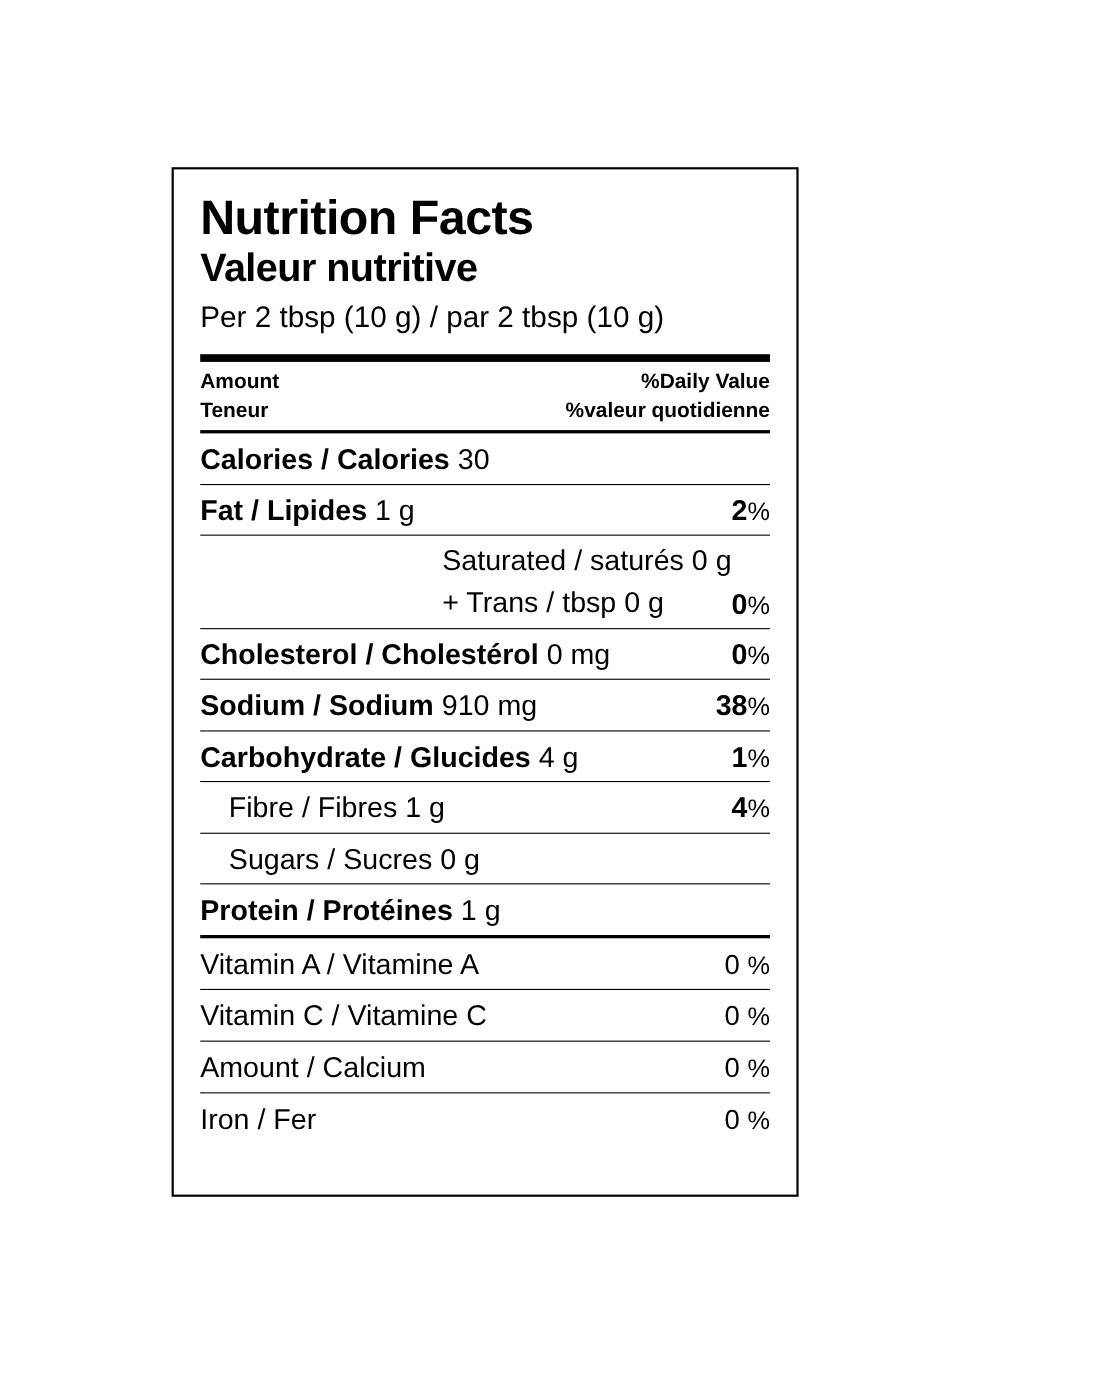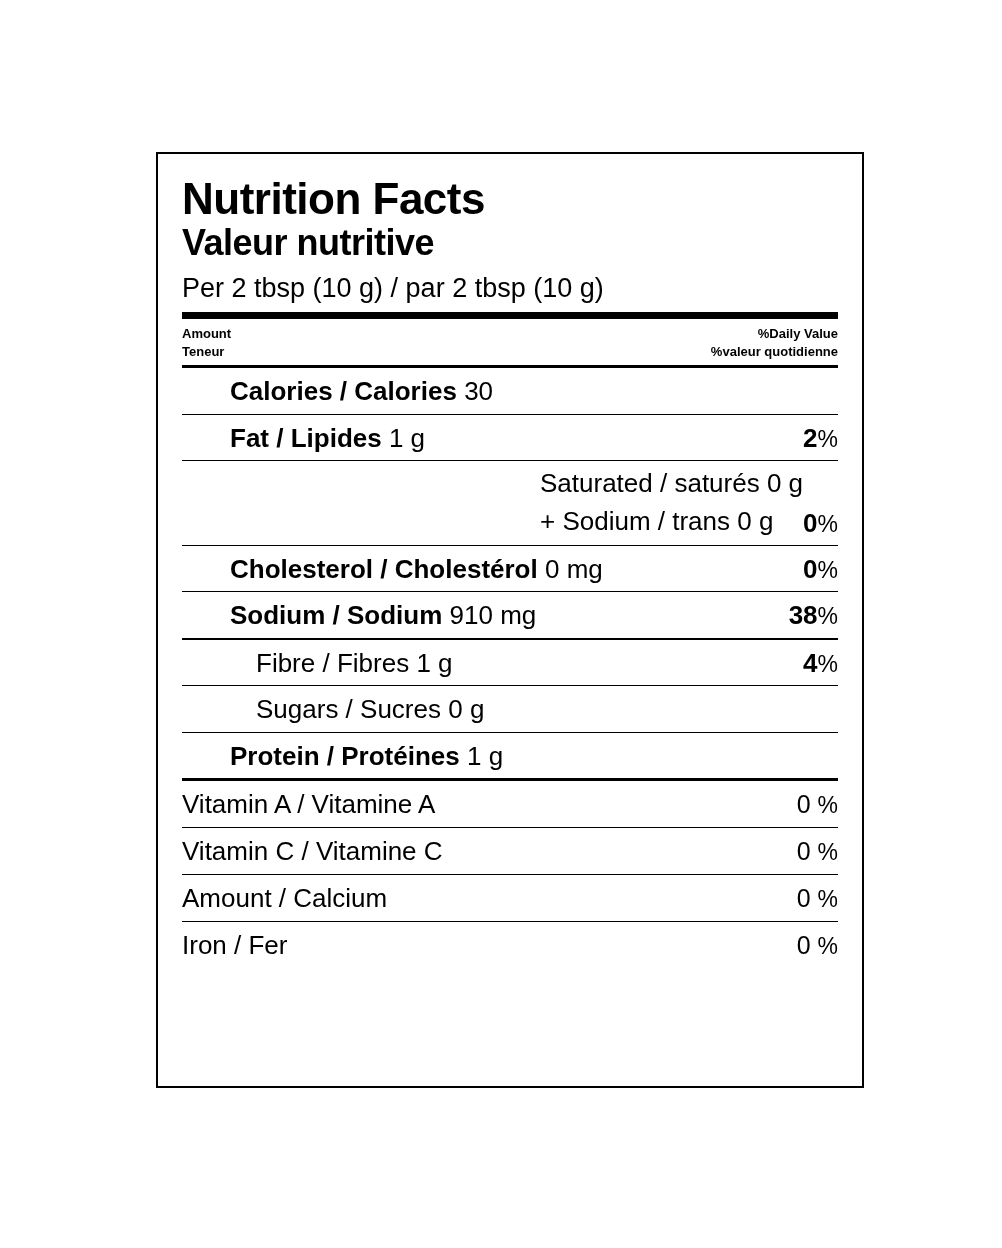--- a/index.html
+++ b/index.html
@@ -11,21 +11,21 @@
     width: 1002px;
     height: 1248px;
     font-family: "Liberation Sans", sans-serif;
     color: #000000;
     position: relative;
   }
   #label {
     position: absolute;
     left: 156px;
     top: 152px;
-    width: 708px;
+    width: 570px;
     height: 936px;
     border: 2px solid #000000;
     background: #ffffff;
     box-sizing: border-box;
   }
   .inner {
     padding: 22px 24px 0 24px;
   }
   .title-en {
     font-size: 44px;
@@ -36,52 +36,52 @@
   .title-fr {
     font-size: 36px;
     font-weight: bold;
     line-height: 1.12;
     letter-spacing: -0.5px;
   }
   .serving {
     font-size: 27px;
     line-height: 1.3;
     margin-top: 8px;
-    margin-bottom: 6px;
+    margin-bottom: 16px;
   }
   .rule-thick {
     border-top: 7px solid #000000;
     margin: 0 0 0 0;
   }
   .rule-med {
     border-top: 3px solid #000000;
   }
   .rule-thin {
     border-top: 1.5px solid #000000;
   }
   .dv-head {
     display: flex;
     justify-content: space-between;
     align-items: flex-start;
     padding: 6px 0 5px 0;
-    font-size: 13px;
+    font-size: 19px;
     font-weight: bold;
     line-height: 1.35;
   }
   .dv-head .left { text-align: left; }
   .dv-head .right { text-align: right; }
   .row {
     display: flex;
     justify-content: space-between;
     align-items: baseline;
     padding: 7px 0 6px 0;
     font-size: 26px;
     line-height: 1.25;
   }
-  .row .nutrient { font-weight: bold; margin-left: 48px; }
+  .row .nutrient { font-weight: bold; }
   .row .nutrient .val { font-weight: normal; }
   .row .pct {
     font-weight: bold;
     font-size: 26px;
     white-space: nowrap;
   }
   .row .pct .sym { font-weight: normal; font-size: 23px; }
   .indent { padding-left: 26px; }
   .sub { font-weight: normal; align-items: center; }
   .sub .nutrient { font-weight: normal; }
@@ -151,21 +151,21 @@
 
     <div class="rule-thin"></div>
 
     <div class="stacked">
       <div class="lines indent">
         <div>
           <span>Saturated / saturés</span>
           <span>0 g</span>
         </div>
         <div>
-          <span>+ Sodium / trans</span>
+          <span>+ Trans / tbsp</span>
           <span>0 g</span>
         </div>
       </div>
       <div class="pct">
         <span>0</span><span class="sym">%</span>
       </div>
     </div>
 
     <div class="rule-thin"></div>
 
@@ -186,20 +186,29 @@
         <span>Sodium / Sodium</span>
         <span class="val">910 mg</span>
       </div>
       <div class="pct">
         <span>38</span><span class="sym">%</span>
       </div>
     </div>
 
     <div class="rule-thin"></div>
 
+    <div class="row">
+      <div class="nutrient">
+        <span>Carbohydrate / Glucides</span>
+        <span class="val">4 g</span>
+      </div>
+      <div class="pct">
+        <span>1</span><span class="sym">%</span>
+      </div>
+    </div>
 
     <div class="rule-thin"></div>
 
     <div class="row sub indent">
       <div class="nutrient">
         <span>Fibre / Fibres</span>
         <span class="val">1 g</span>
       </div>
       <div class="pct">
         <span>4</span><span class="sym">%</span>

